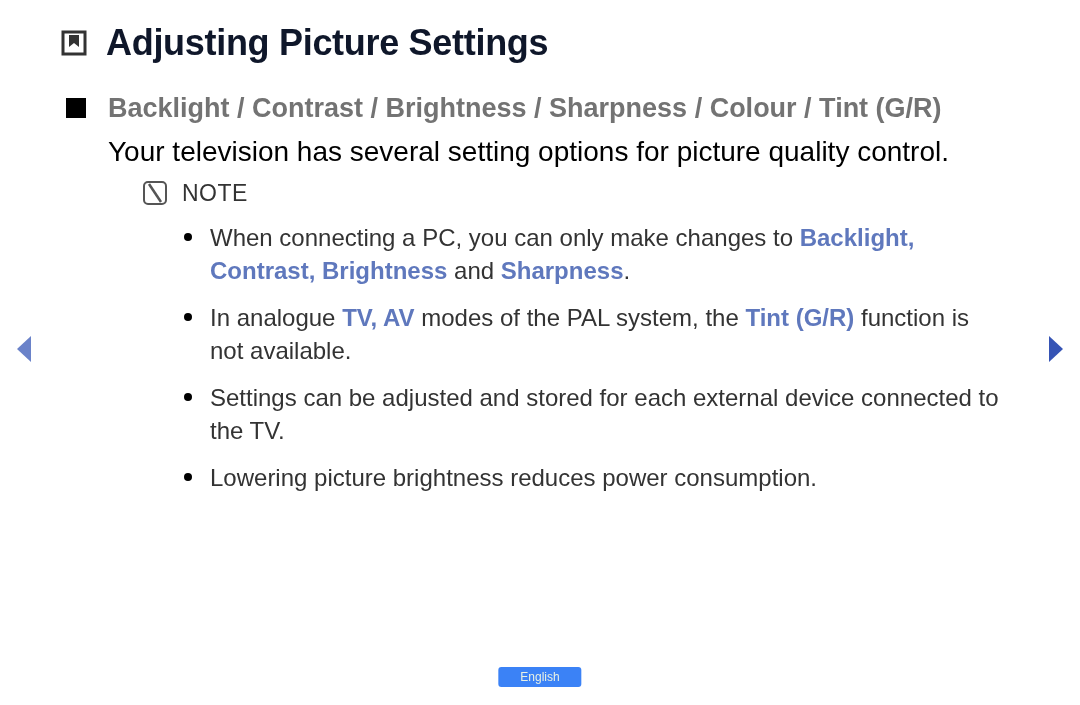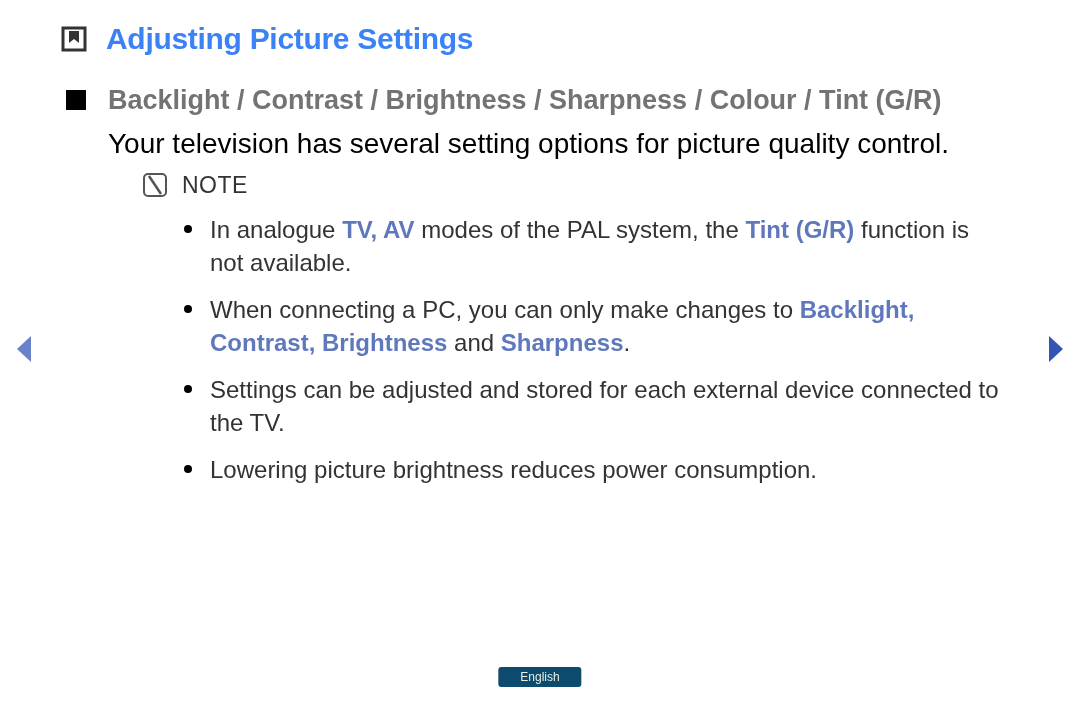--- a/index.html
+++ b/index.html
@@ -19,23 +19,23 @@
     align-items: center;
     gap: 18px;
     margin-bottom: 28px;
   }
   .bookmark-icon {
     width: 28px;
     height: 28px;
     flex: 0 0 auto;
   }
   .title {
-    font-size: 30px;
+    font-size: 36px;
     font-weight: bold;
-    color: #3b82f6;
+    color: #0f172a;
     letter-spacing: -0.3px;
   }
   .section-row {
     display: flex;
     align-items: flex-start;
     gap: 22px;
     padding-left: 6px;
     margin-bottom: 10px;
   }
   .square-bullet {
@@ -106,21 +106,21 @@
     cursor: pointer;
   }
   .nav-left { left: 14px; }
   .nav-right { right: 14px; }
   .nav-left svg, .nav-right svg { display: block; }
   .lang-pill {
     position: absolute;
     bottom: 18px;
     left: 50%;
     transform: translateX(-50%);
-    background: #0c4a6e;
+    background: #3b82f6;
     color: #e8f0e4;
     font-size: 12px;
     padding: 3px 22px;
     border-radius: 3px;
   }
 </style>
 </head>
 <body>
 
 <div class="page">
@@ -146,24 +146,24 @@
       <svg viewBox="0 0 26 26" width="26" height="26">
         <rect x="2" y="2" width="22" height="22" rx="4" ry="4" fill="none" stroke="#555" stroke-width="2"></rect>
         <path d="M 7 4 L 19 22" stroke="#555" stroke-width="2.5" fill="none"></path>
       </svg>
     </span>
     <span class="note-label">NOTE</span>
   </div>
 
   <ul class="bullets">
     <li>
-      <span>In analogue </span><span class="blue-bold">TV, AV</span><span> modes of the PAL system, the </span><span class="blue-bold">Tint (G/R)</span><span> function is not available.</span>
+      <span>When connecting a PC, you can only make changes to </span><span class="blue-bold">Backlight, Contrast, Brightness</span><span> and </span><span class="blue-bold">Sharpness</span><span>.</span>
     </li>
     <li>
-      <span>When connecting a PC, you can only make changes to </span><span class="blue-bold">Backlight, Contrast, Brightness</span><span> and </span><span class="blue-bold">Sharpness</span><span>.</span>
+      <span>In analogue </span><span class="blue-bold">TV, AV</span><span> modes of the PAL system, the </span><span class="blue-bold">Tint (G/R)</span><span> function is not available.</span>
     </li>
     <li>Settings can be adjusted and stored for each external device connected to the TV.</li>
     <li>Lowering picture brightness reduces power consumption.</li>
   </ul>
 </div>
 
 <div class="nav-left">
   <svg width="20" height="30" viewBox="0 0 20 30">
     <polygon points="17,2 3,15 17,28" fill="#6a82c9"></polygon>
   </svg>

